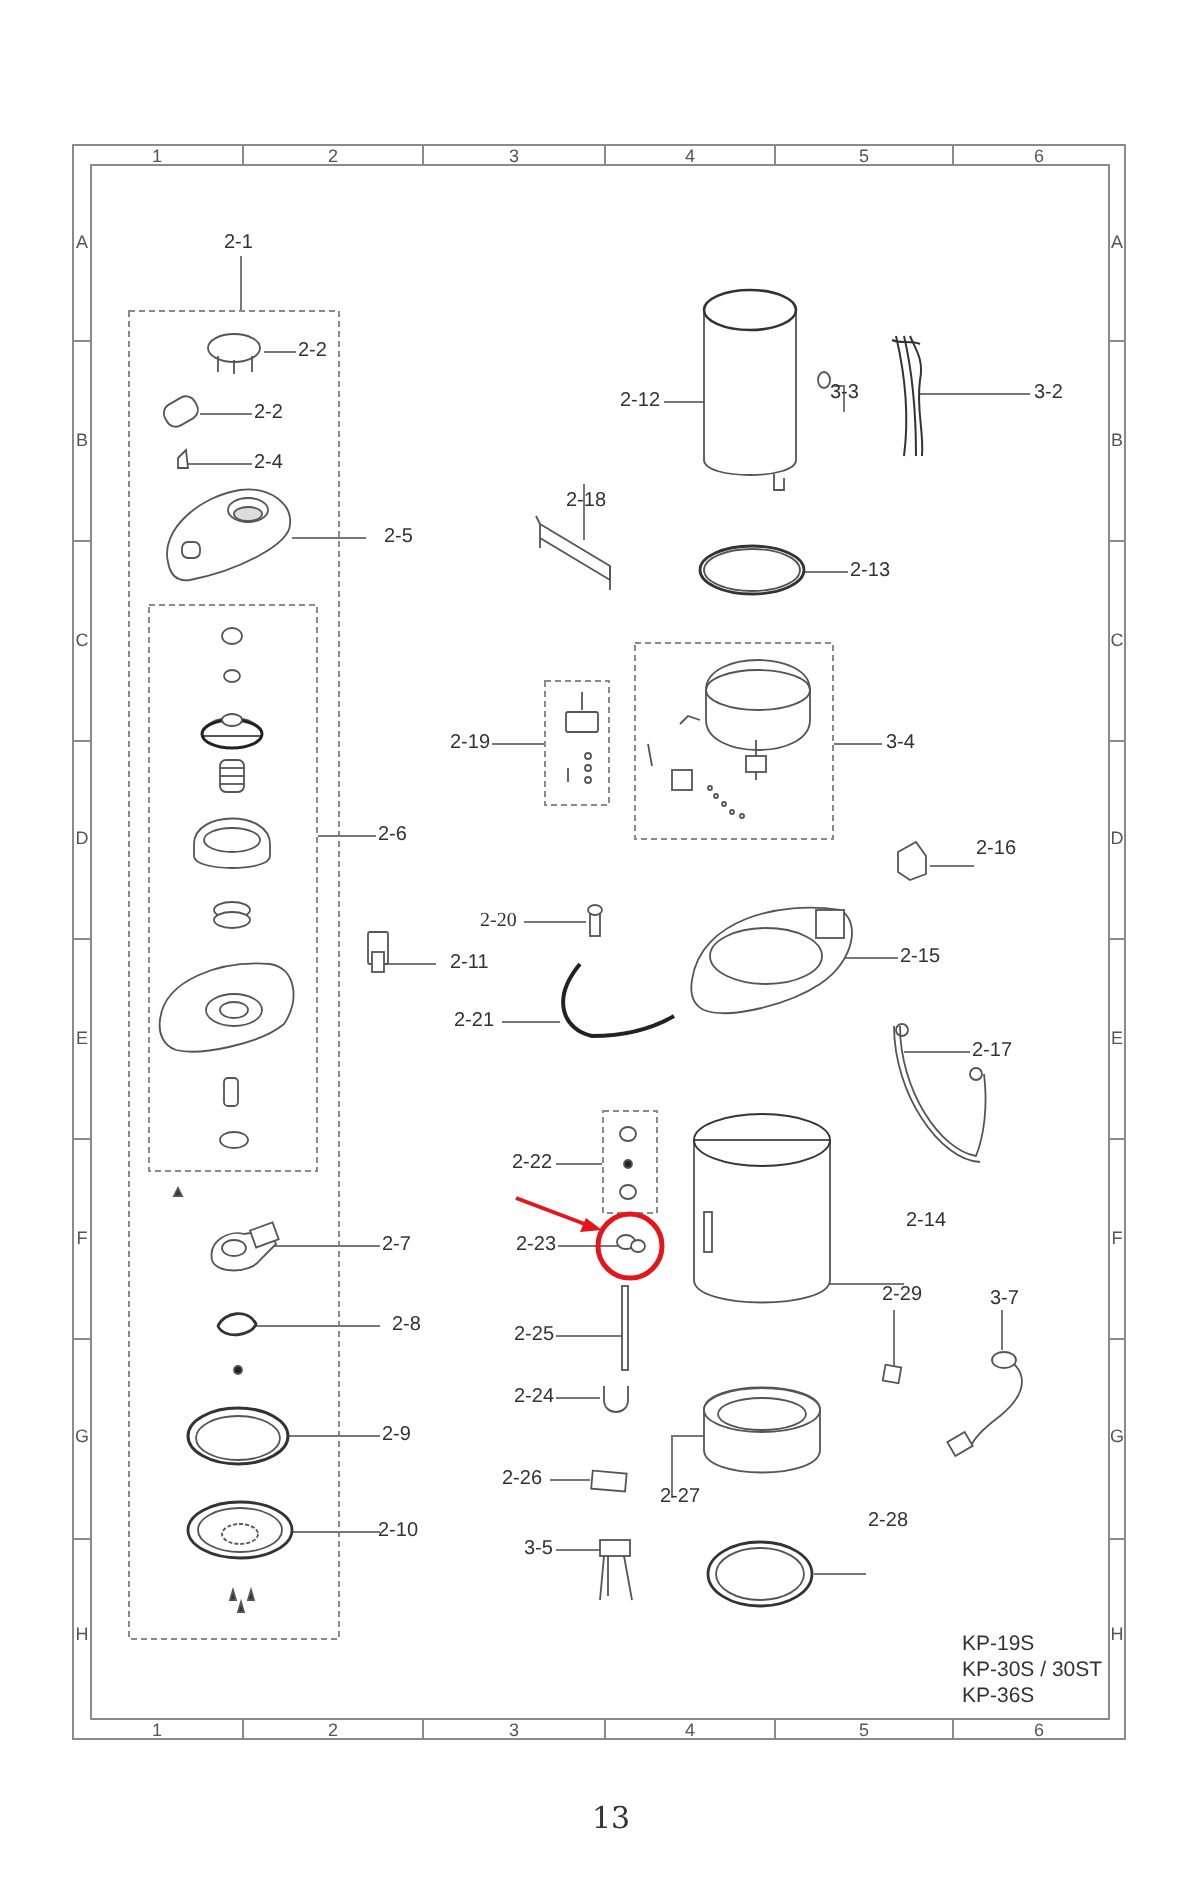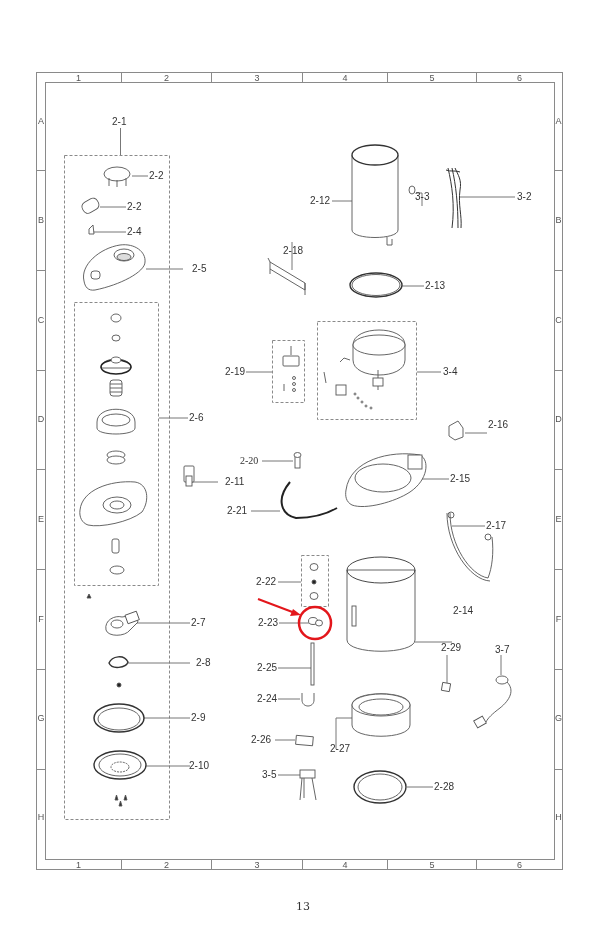--- a/index.html
+++ b/index.html
@@ -1,21 +1,21 @@
 <!DOCTYPE html>
 <html><head>
 <meta charset="utf-8">
 <style>
   html, body { margin:0; padding:0; background:#ffffff; }
   body { width:601px; height:946px; position:relative; overflow:hidden; font-family:"Liberation Sans", sans-serif; }
   #sheet { position:absolute; left:0; top:0; width:601px; height:946px; }
   .lbl { position:absolute; font-size:10px; color:#333; white-space:nowrap; line-height:1; }
   .grid-lbl { position:absolute; font-size:9px; color:#555; line-height:1; text-align:center; }
   .model { position:absolute; font-size:10.5px; color:#333; line-height:13px; }
-  .page-num { position:absolute; font-family:"DejaVu Serif", serif; font-size:11px; color:#333; }
+  .page-num { position:absolute; font-family:"DejaVu Serif", serif; font-size:15px; color:#333; }
 </style>
 </head>
 <body>
 
 <div id="sheet">
 
   <svg width="601" height="946" style="position:absolute;left:0;top:0">
     <g fill="none" stroke="#8a8a8a" stroke-width="1">
 
       <rect x="36.5" y="72.5" width="526" height="797"></rect>
@@ -346,23 +346,28 @@
   <div class="lbl" style="left:283px;top:246px;">2-18</div>
   <div class="lbl" style="left:225px;top:367px;">2-19</div>
   <div class="lbl" style="left:240px;top:456px;font-family:Liberation Serif, serif;">2-20</div>
   <div class="lbl" style="left:227px;top:506px;">2-21</div>
   <div class="lbl" style="left:256px;top:577px;">2-22</div>
   <div class="lbl" style="left:258px;top:618px;">2-23</div>
   <div class="lbl" style="left:257px;top:663px;">2-25</div>
   <div class="lbl" style="left:257px;top:694px;">2-24</div>
   <div class="lbl" style="left:251px;top:735px;text-align:right;">2-26</div>
   <div class="lbl" style="left:330px;top:744px;">2-27</div>
-  <div class="lbl" style="left:434px;top:782px;">2-28</div>
+  <div class="lbl" style="left:434px;top:756px;">2-28</div>
   <div class="lbl" style="left:441px;top:643px;">2-29</div>
   <div class="lbl" style="left:495px;top:645px;">3-7</div>
   <div class="lbl" style="left:517px;top:192px;">3-2</div>
   <div class="lbl" style="left:415px;top:192px;">3-3</div>
   <div class="lbl" style="left:443px;top:367px;">3-4</div>
   <div class="lbl" style="left:262px;top:770px;">3-5</div>
 
+  <div class="model" style="left:481px;top:816px;">
+    <div>KP-19S</div>
+    <div>KP-30S / 30ST</div>
+    <div>KP-36S</div>
+  </div>
 
   <div class="page-num" style="left:296px;top:900px;">13</div>
 </div>
 
 </body></html>

